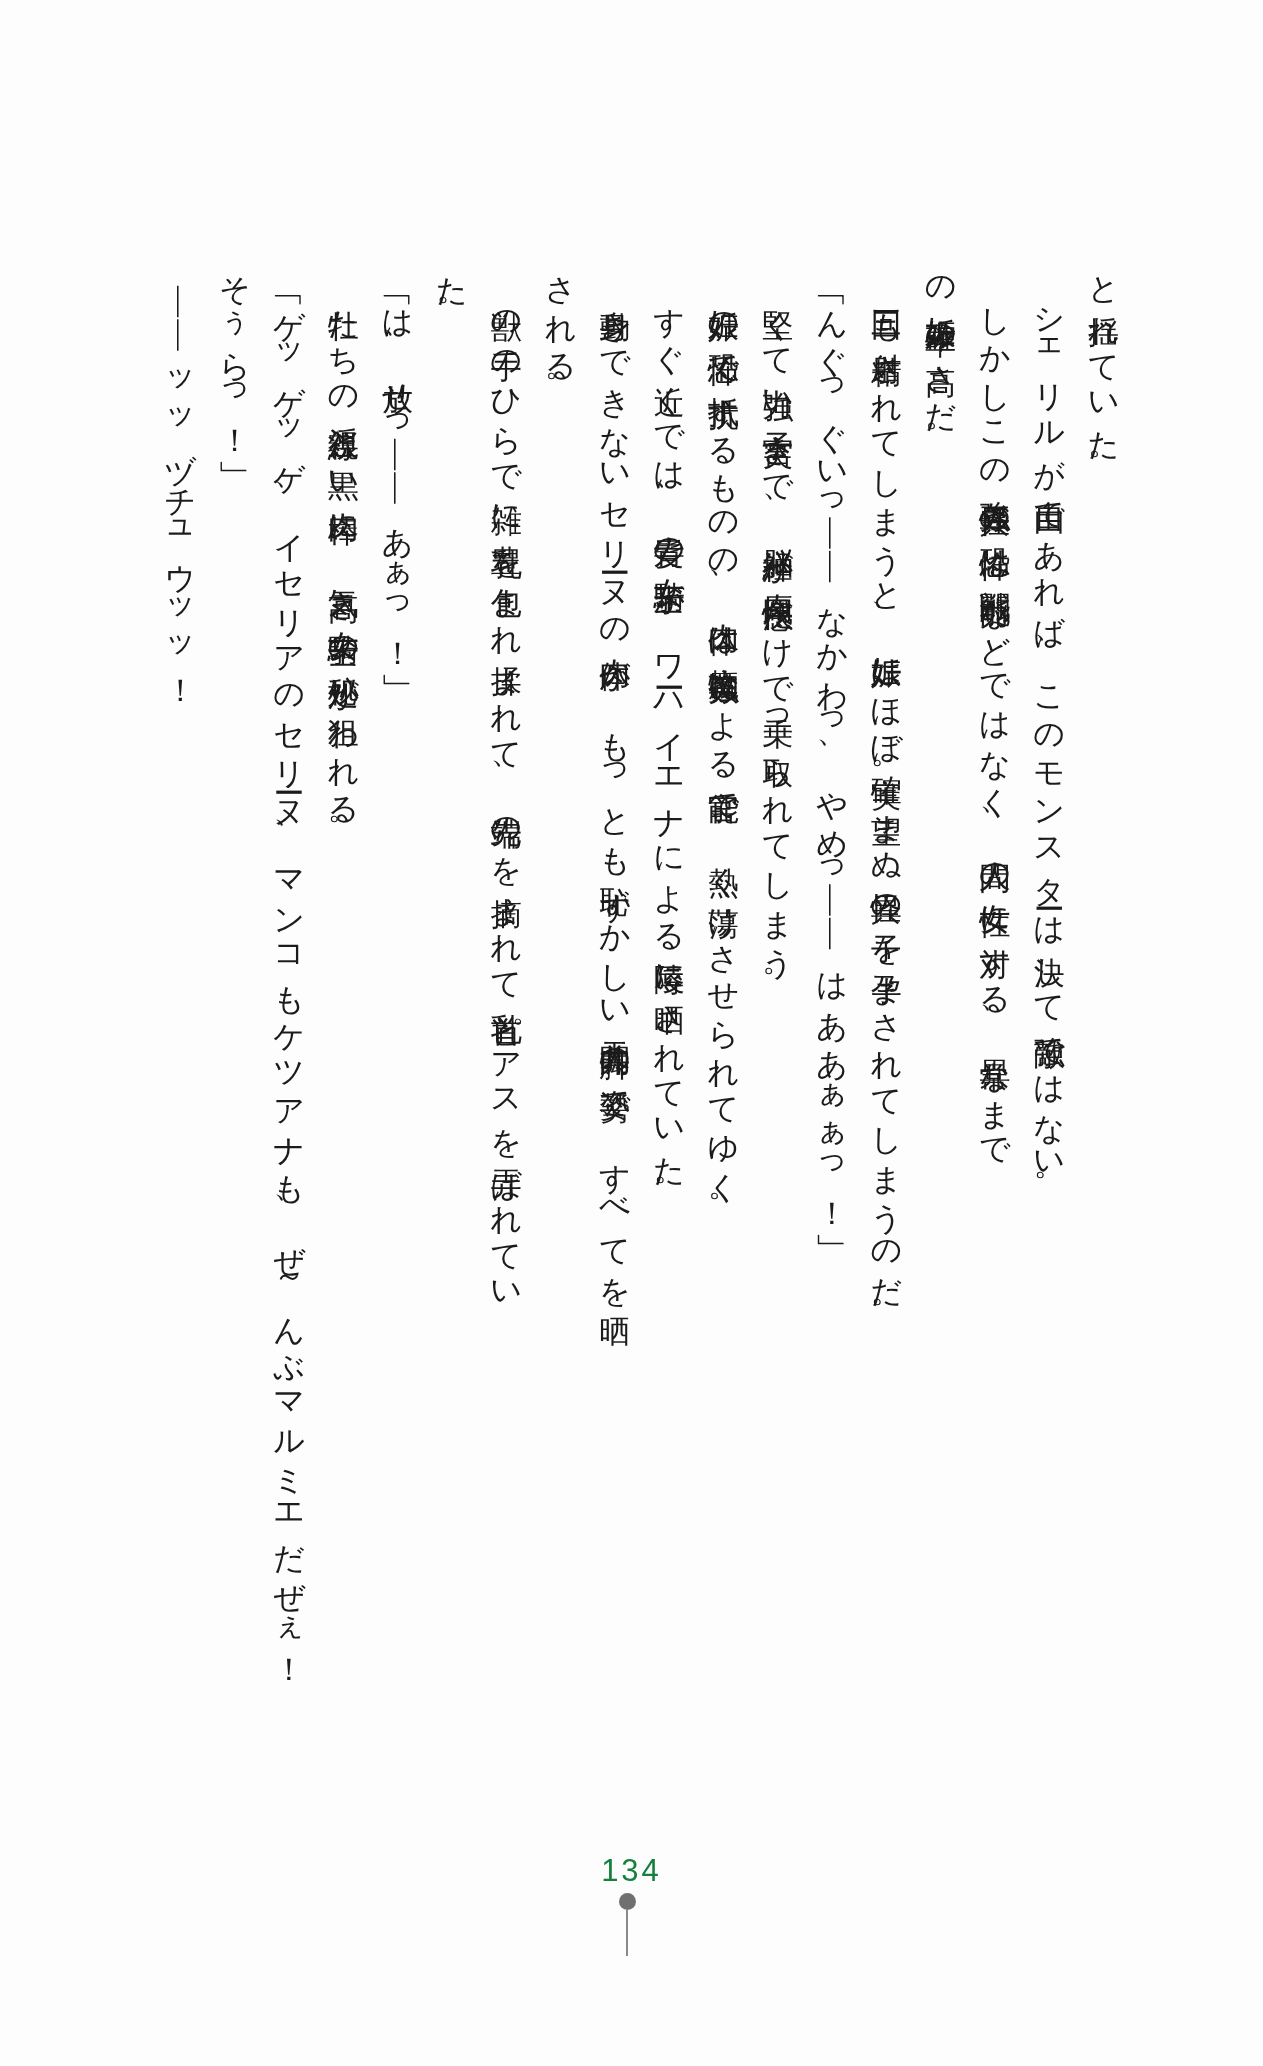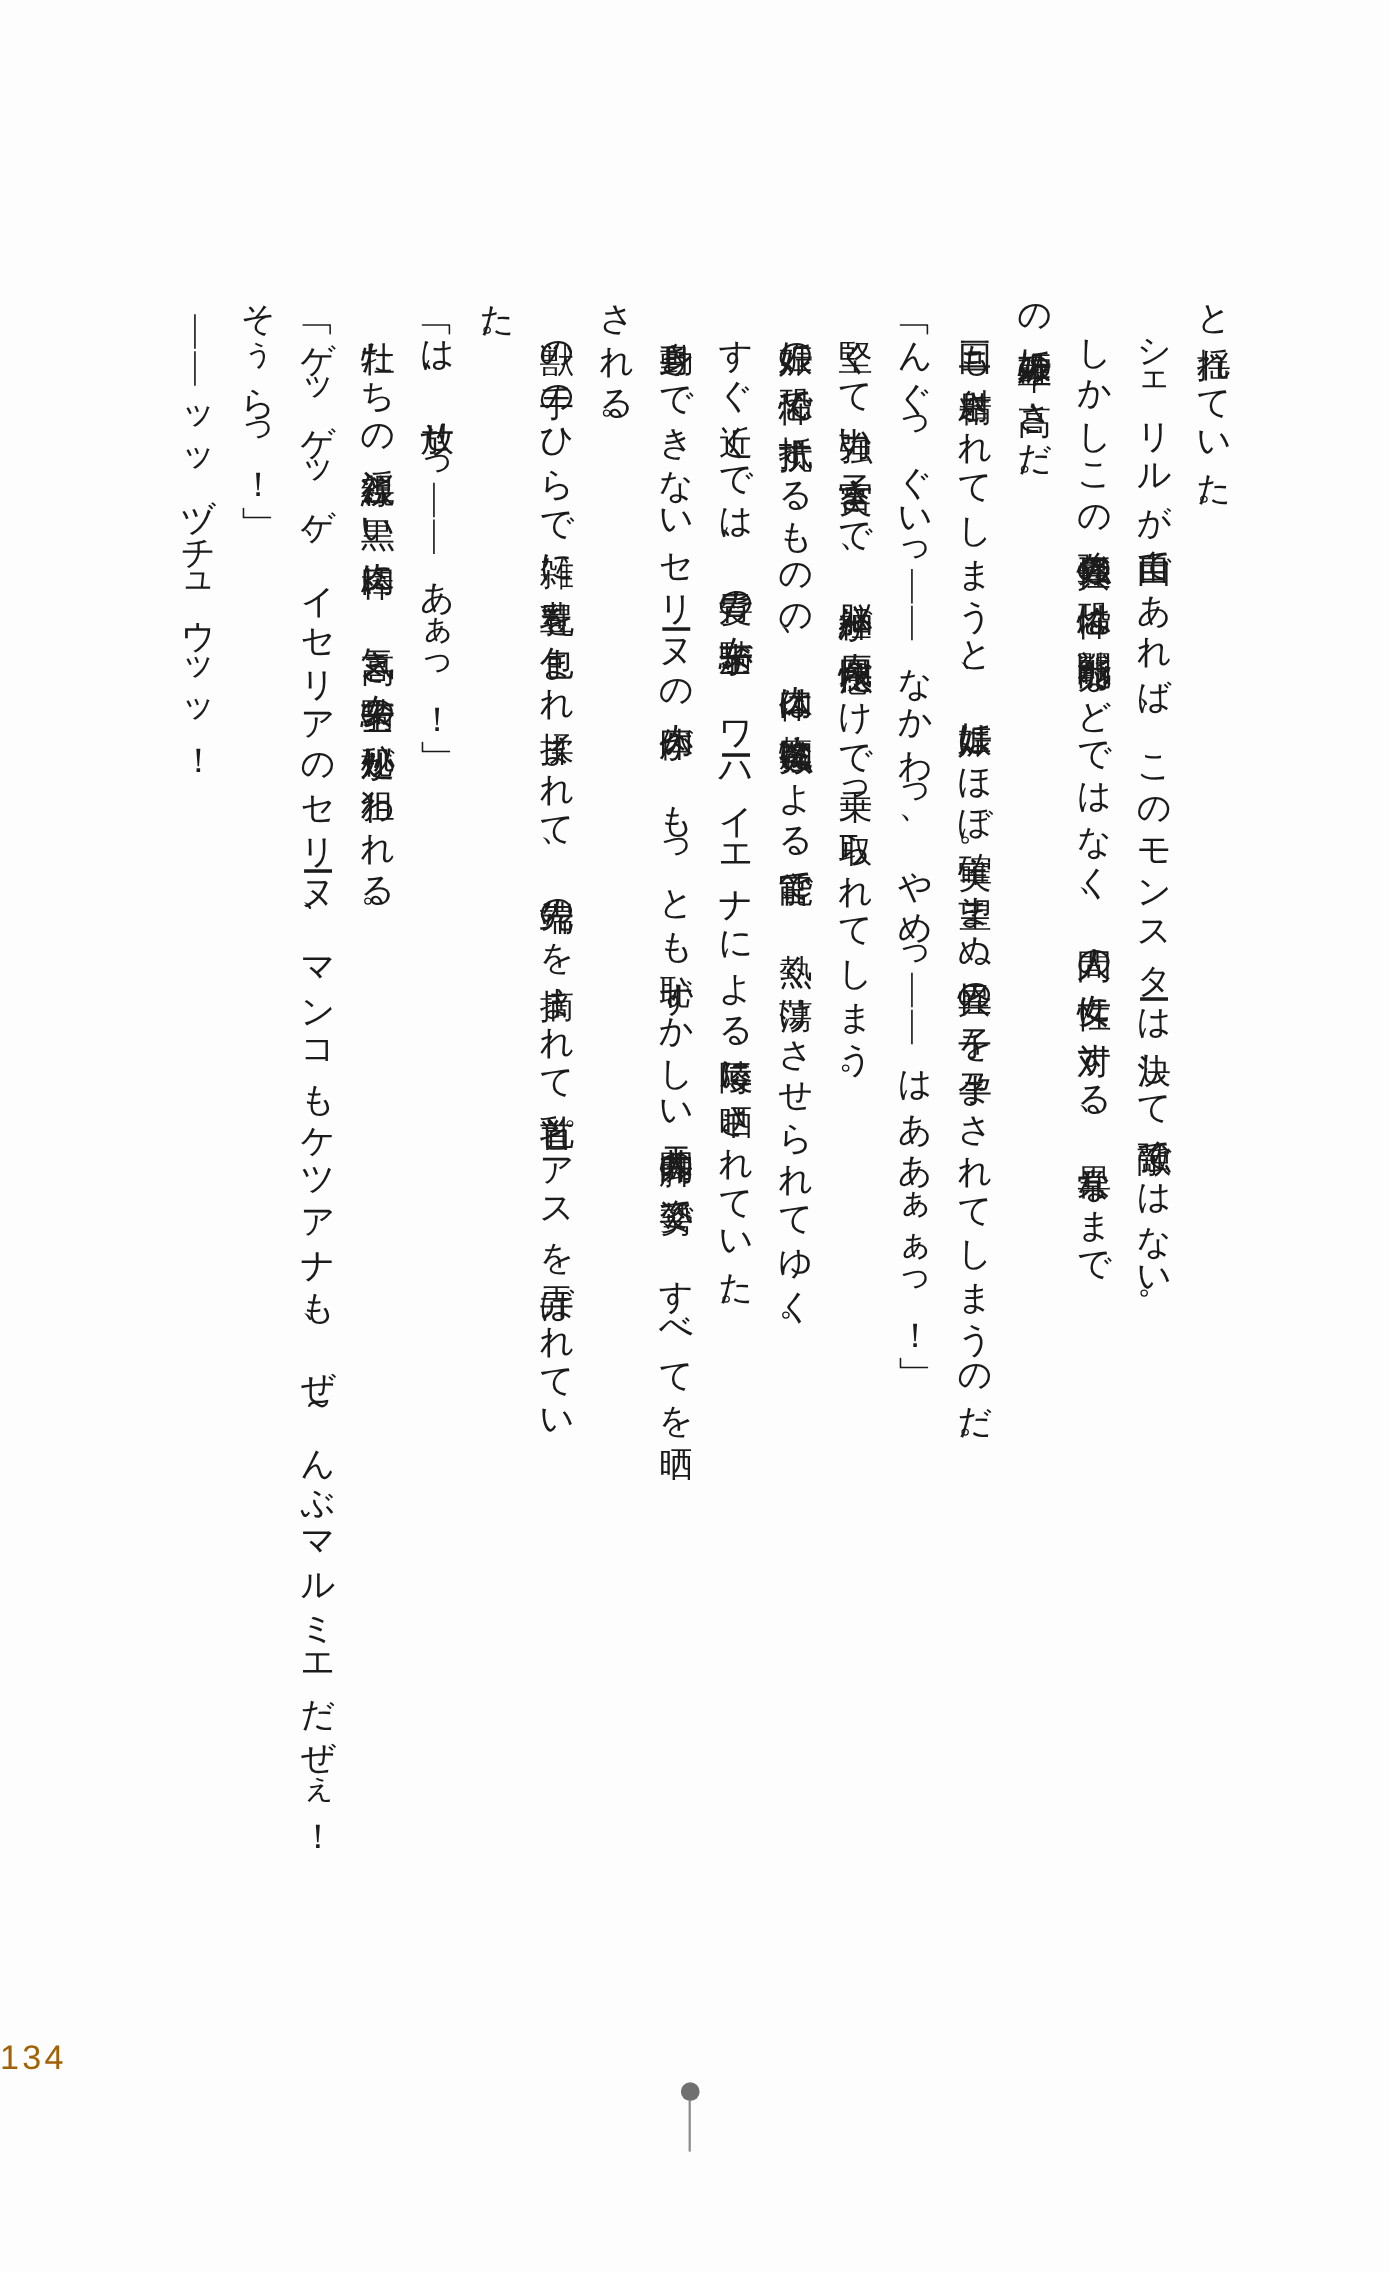--- a/index.html
+++ b/index.html
@@ -42,25 +42,25 @@
     left: 0;
     bottom: 0;
     width: 100%;
     height: 110px;
   }
   .page-number {
     position: absolute;
     top: -103px;
     left: 0;
     width: 100%;
-    text-align: left;
+    text-align: center;
     font-family: "Liberation Sans", "DejaVu Sans", sans-serif;
     font-size: 31px;
     letter-spacing: 3px;
-    color: #a16207;
+    color: #15803d;
   }
   .footer-marker-dot {
     position: absolute;
     left: 619px;
     top: -63px;
     width: 17px;
     height: 17px;
     border-radius: 50%;
     background: #707070;
   }

